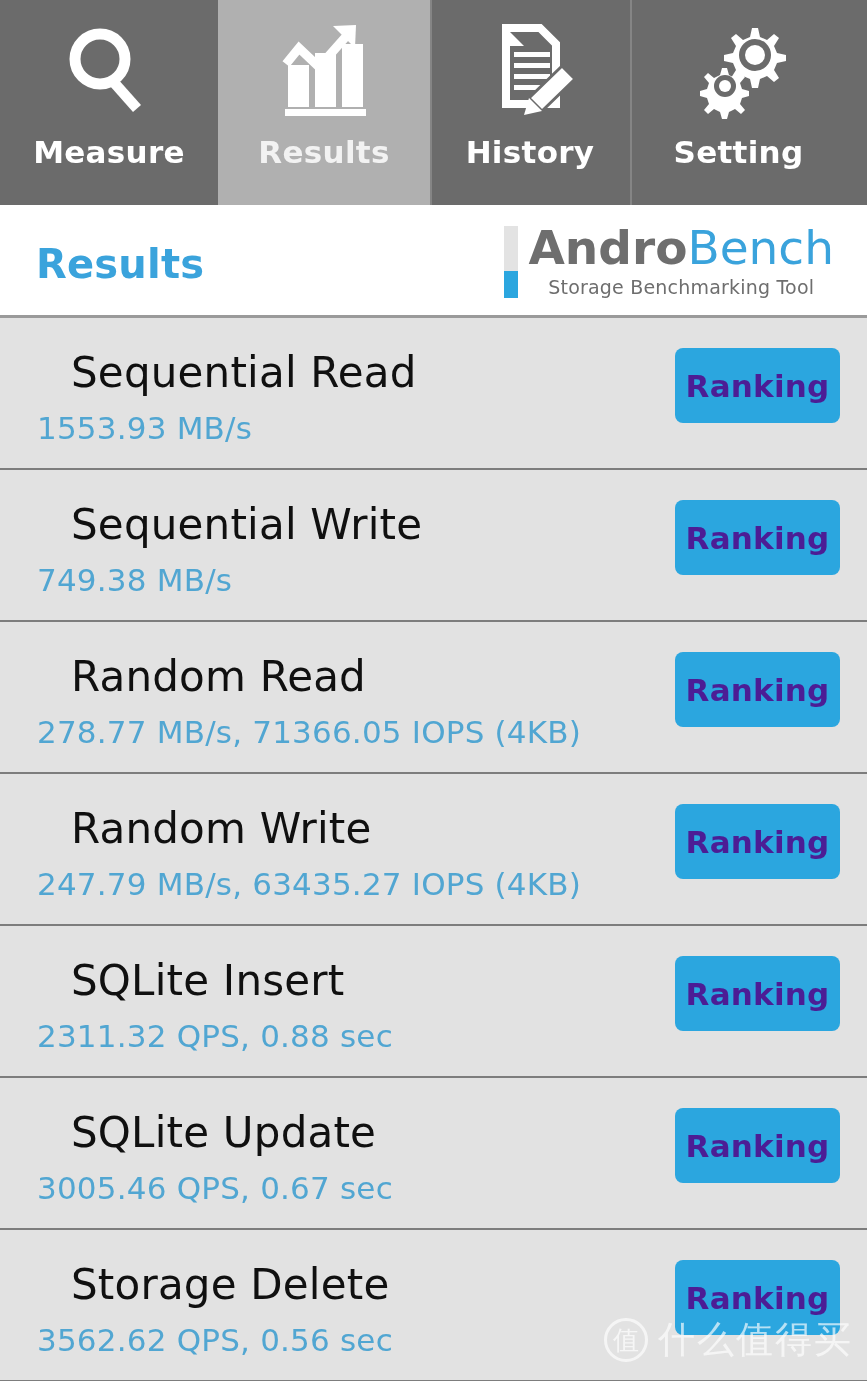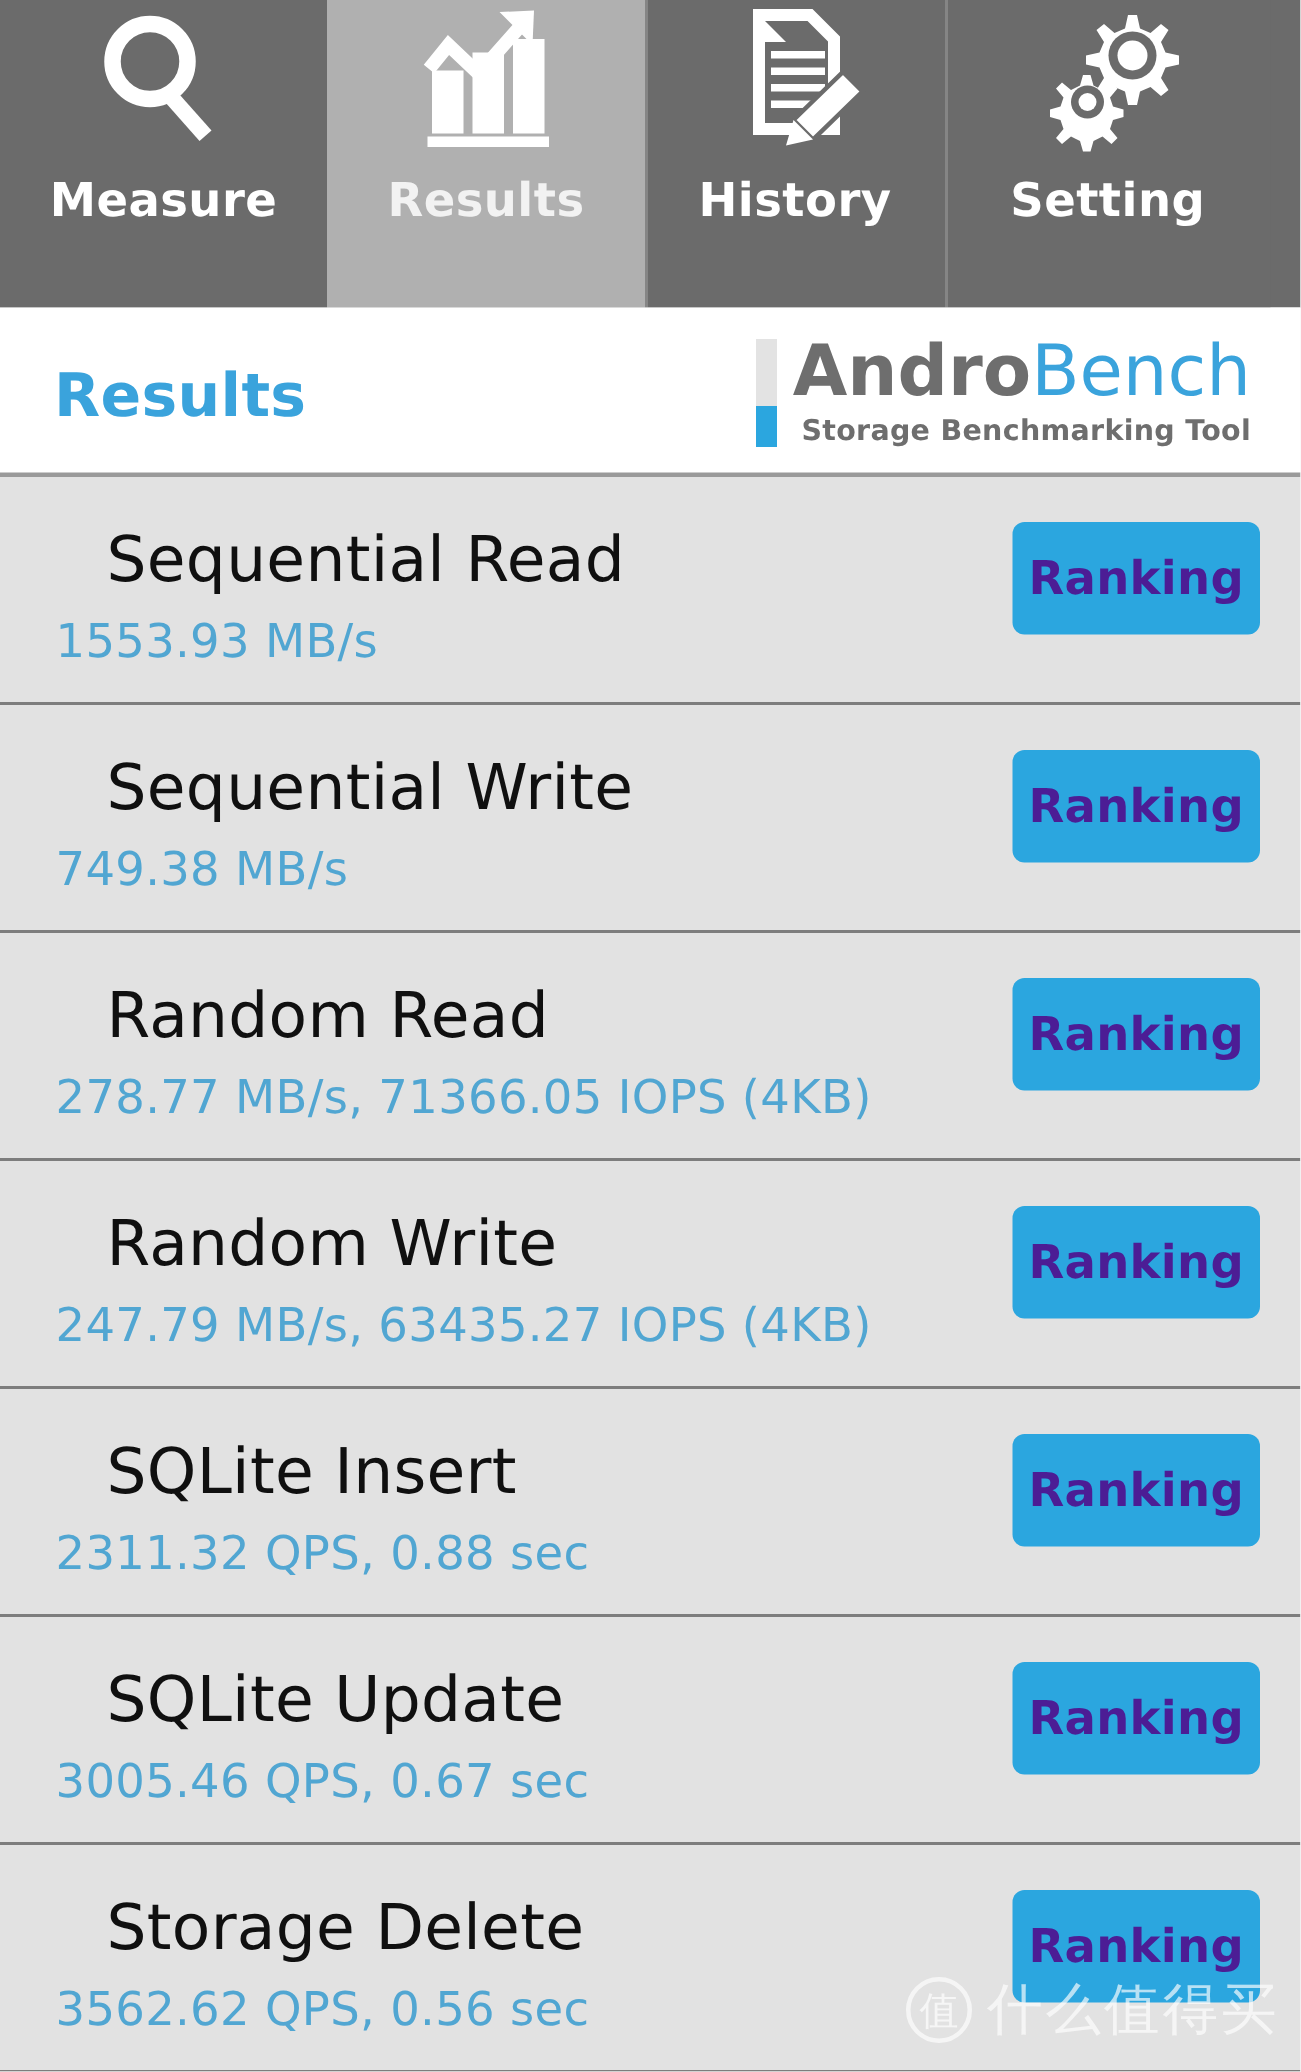--- a/index.html
+++ b/index.html
@@ -24,20 +24,21 @@
   }
   .tab {
     position: relative;
     flex: 0 0 auto;
     background: #6b6b6b;
     display: flex;
     flex-direction: column;
     align-items: center;
     justify-content: flex-start;
     box-sizing: border-box;
+    padding-top: 18px;
   }
   .tab.t-measure { width: 218px; }
   .tab.t-results { width: 212px; background: #b0b0b0; }
   .tab.t-history { width: 200px; }
   .tab.t-setting { width: 217px; }
 
   .tab + .tab::before {
     content: "";
     position: absolute;
     left: 0; top: 0; bottom: 0;
@@ -99,26 +100,25 @@
   .logo-main {
     font-size: 47px;
     line-height: 50px;
     white-space: nowrap;
     font-family: "DejaVu Sans", sans-serif;
   }
   .logo-andro { color: #6e6e6e; font-weight: bold; }
   .logo-bench { color: #3aa3dc; font-weight: normal; }
   .logo-tagline {
     margin-top: 3px;
-    text-align: right;
+    text-align: center;
     font-size: 19px;
     color: #6e6e6e;
     letter-spacing: 0.2px;
     white-space: nowrap;
-    font-weight: bold;
   }
 
   
   .list {
     background: #e2e2e2;
     height: 1063px;
     overflow: hidden;
   }
   .row {
     position: relative;

